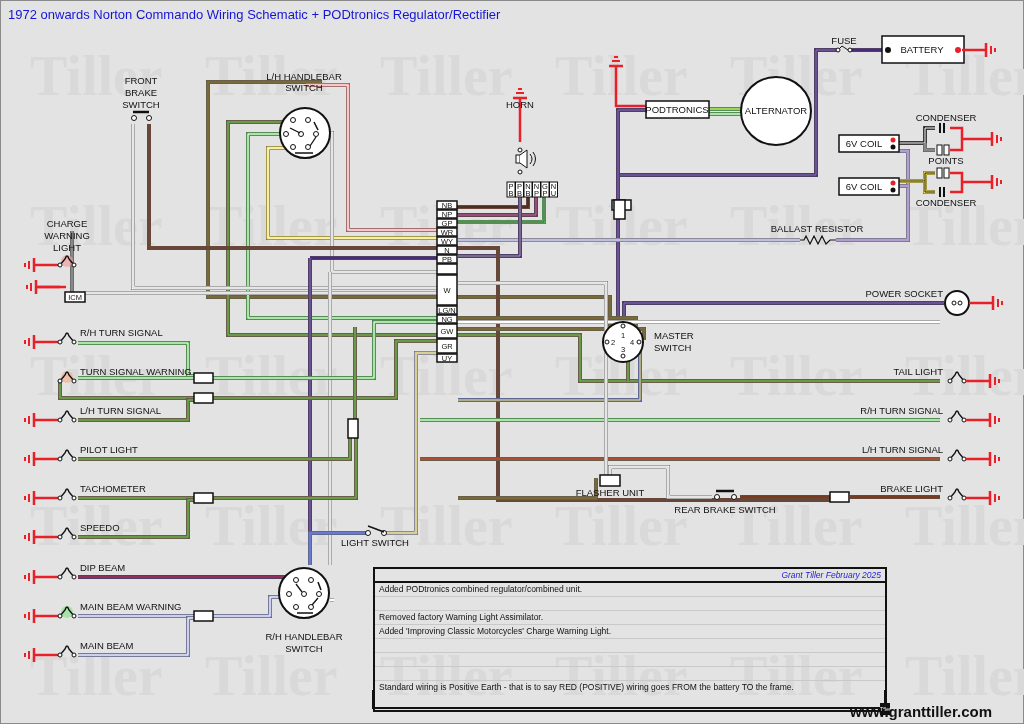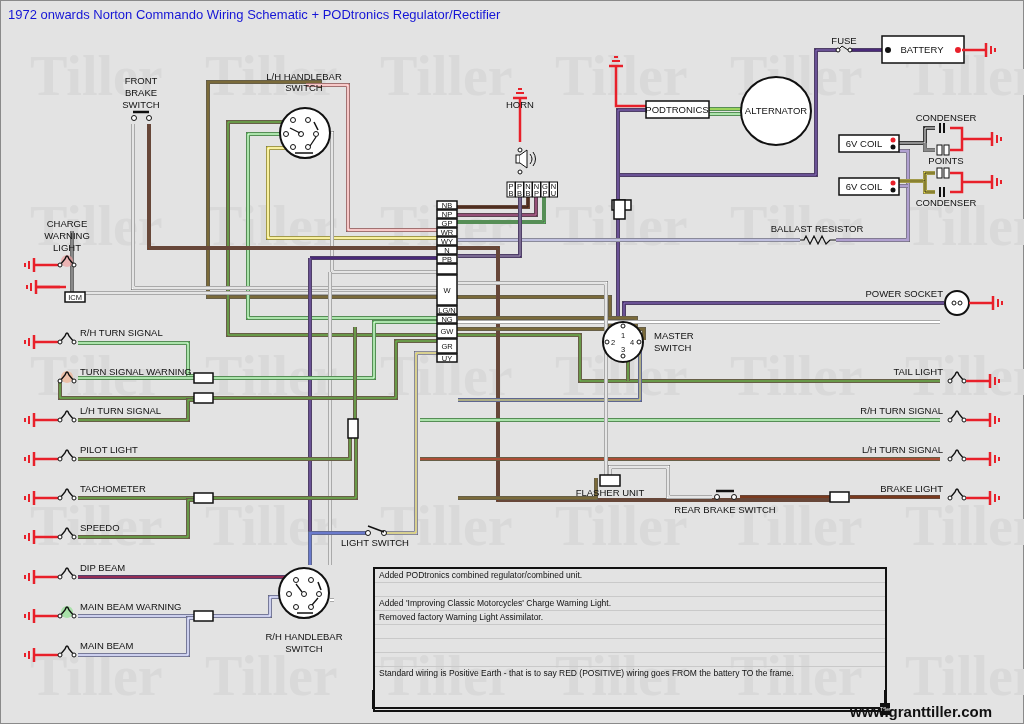--- a/index.html
+++ b/index.html
@@ -581,25 +581,26 @@
     <rect x="600" y="475" width="20" height="11" fill="#fff" stroke="#111" stroke-width="1.5"></rect>
     <text x="610" y="496" class="lbl" text-anchor="middle">FLASHER UNIT</text>
     <line x1="716" y1="491" x2="734" y2="491" stroke="#111" stroke-width="2.5"></line>
     <circle cx="717" cy="497" r="2.5" fill="#fff" stroke="#111"></circle>
     <circle cx="734" cy="497" r="2.5" fill="#fff" stroke="#111"></circle>
     <text x="725" y="513" class="lbl" text-anchor="middle">REAR BRAKE SWITCH</text>
     <path d="M373,690 L373,708 L885,708 L885,690" fill="none" stroke="#111" stroke-width="2"></path>
   </svg>
 
 <div id="notes">
+  <div class="hdr">Grant Tiller February 2025</div>
   <div id="notes-rows">
       <div class="row">Added PODtronics combined regulator/combined unit.</div>
       <div class="row"></div>
+      <div class="row">Removed factory Warning Light Assimilator.</div>
       <div class="row">Added 'Improving Classic Motorcycles' Charge Warning Light.</div>
-      <div class="row">Removed factory Warning Light Assimilator.</div>
       <div class="row"></div>
       <div class="row"></div>
       <div class="row"></div>
       <div class="row" style="border-bottom: none;">Standard wiring is Positive Earth - that is to say RED (POSITIVE) wiring goes FROM the battery TO the frame.</div>
     </div>
 </div>
 <div id="logo">Tiller</div>
 <div id="site">www.granttiller.com</div>
 
 </body></html>

